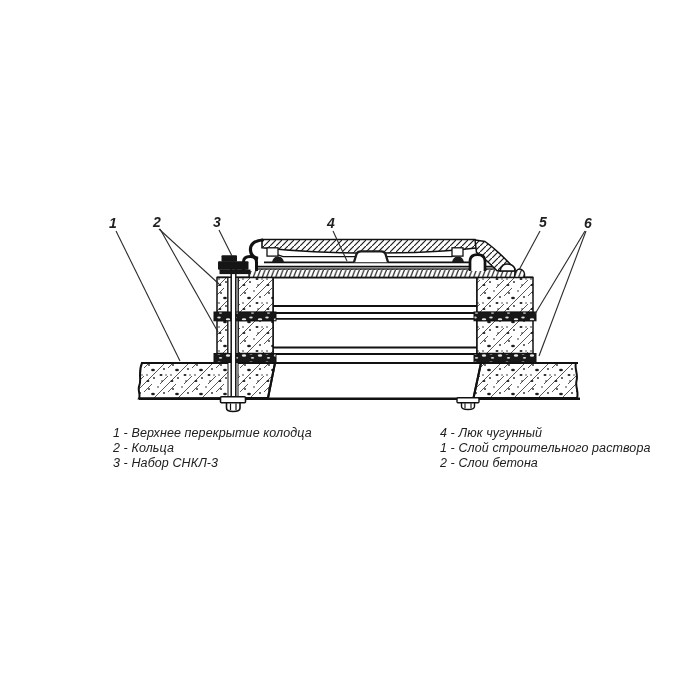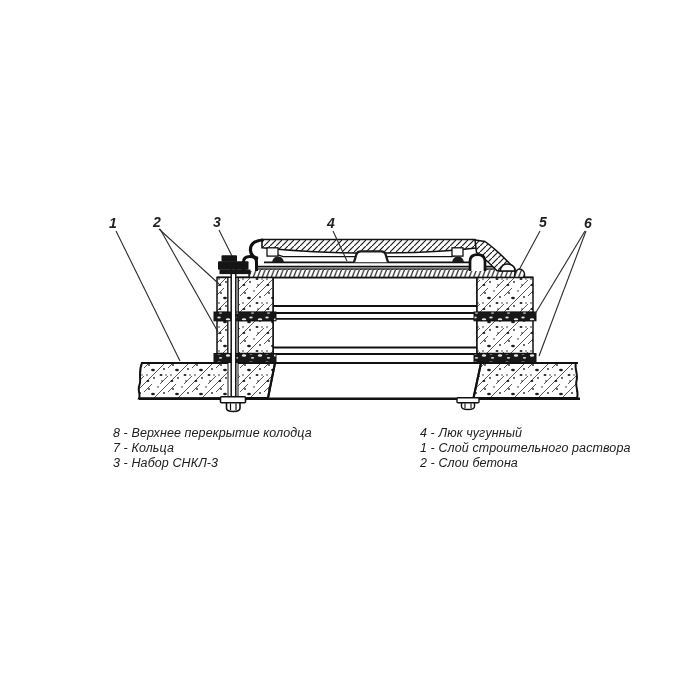--- a/index.html
+++ b/index.html
@@ -3,21 +3,21 @@
 <meta charset="utf-8">
 <style>
   html,body{margin:0;padding:0;background:#fff;}
   .stage{position:relative;width:700px;height:700px;background:#fff;overflow:hidden;
          font-family:"Liberation Sans",sans-serif;}
   svg text{font-family:"Liberation Sans",sans-serif;font-style:italic;font-weight:700;
            font-size:14px;fill:#1f1f1f;}
   .legend{position:absolute;font-style:italic;font-size:12.5px;color:#202020;
           line-height:14.8px;letter-spacing:0.1px;}
   .legend-left{left:113px;top:426px;}
-  .legend-right{left:420px;top:426px;}
+  .legend-right{left:440px;top:426px;}
   .legend-row{white-space:nowrap;}
 </style>
 </head>
 <body>
 
 <div class="stage">
 
 <svg width="700" height="700" viewBox="0 0 700 700">
   <defs>
     <pattern id="concrete" width="24" height="24" patternUnits="userSpaceOnUse">
@@ -163,22 +163,22 @@
     <text x="157" y="227">2</text>
     <text x="217" y="227">3</text>
     <text x="331" y="228">4</text>
     <text x="543" y="227">5</text>
     <text x="588" y="228">6</text>
   </g>
 </svg>
 
   
   <div class="legend legend-left">
-    <div class="legend-row">8 - Верхнее перекрытие колодца</div>
-    <div class="legend-row">7 - Кольца</div>
+    <div class="legend-row">1 - Верхнее перекрытие колодца</div>
+    <div class="legend-row">2 - Кольца</div>
     <div class="legend-row">3 - Набор СНКЛ-3</div>
   </div>
   <div class="legend legend-right">
     <div class="legend-row">4 - Люк чугунный</div>
     <div class="legend-row">1 - Слой строительного раствора</div>
     <div class="legend-row">2 - Слои бетона</div>
   </div>
 </div>
 
 </body></html>

